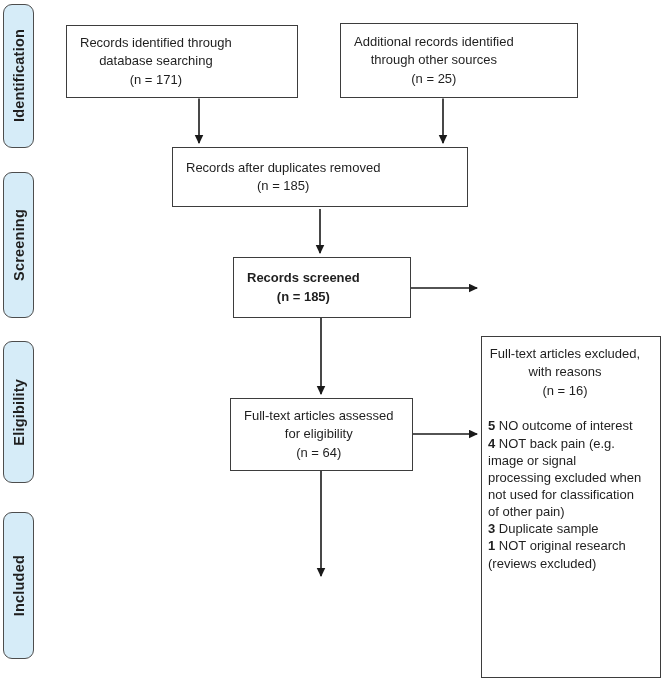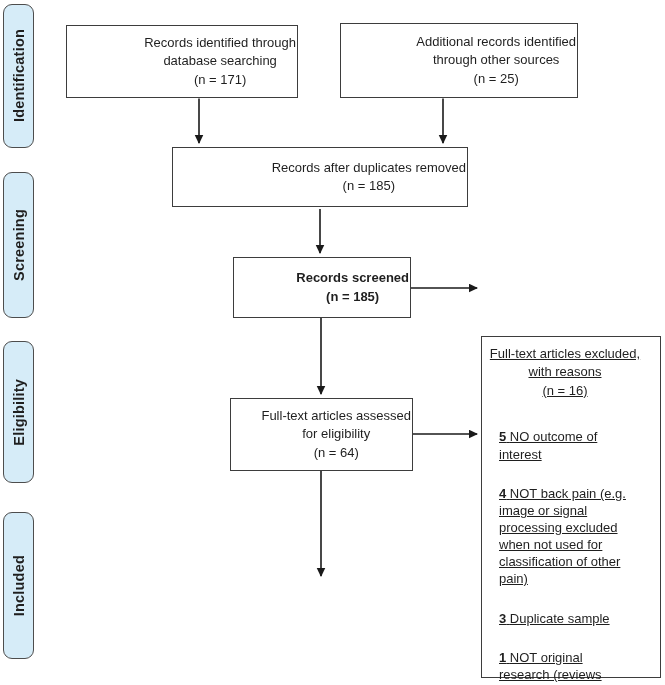--- a/index.html
+++ b/index.html
@@ -41,44 +41,43 @@
     white-space: nowrap;
   }
   
   .fbox {
     position: absolute;
     background: #ffffff;
     border: 1.5px solid var(--box-border);
     box-sizing: border-box;
     display: flex;
     align-items: center;
-    justify-content: flex-end;
+    justify-content: flex-start;
     text-align: center;
     font-size: 13px;
     line-height: 1.42;
-    padding: 2px 1px;
+    padding: 2px 13px;
   }
   .fbox .box-text { white-space: pre-line; }
   
   .fbox.reasons-box {
     flex-direction: column;
     justify-content: flex-start;
     align-items: stretch;
     padding: 8px 18px 6px 6px;
     line-height: 1.32;
-    text-decoration: underline;
   }
   .reasons-box .box-header {
     white-space: pre-line;
     text-align: center;
     line-height: 1.42;
     margin-bottom: 17px;
   }
   .reason {
-    margin: 11px;
+    margin: 0;
     text-align: left;
   }
   .reason b { font-weight: bold; }
   
   .arrows {
     position: absolute;
     left: 0; top: 0;
     width: 665px; height: 685px;
     pointer-events: none;
   }

